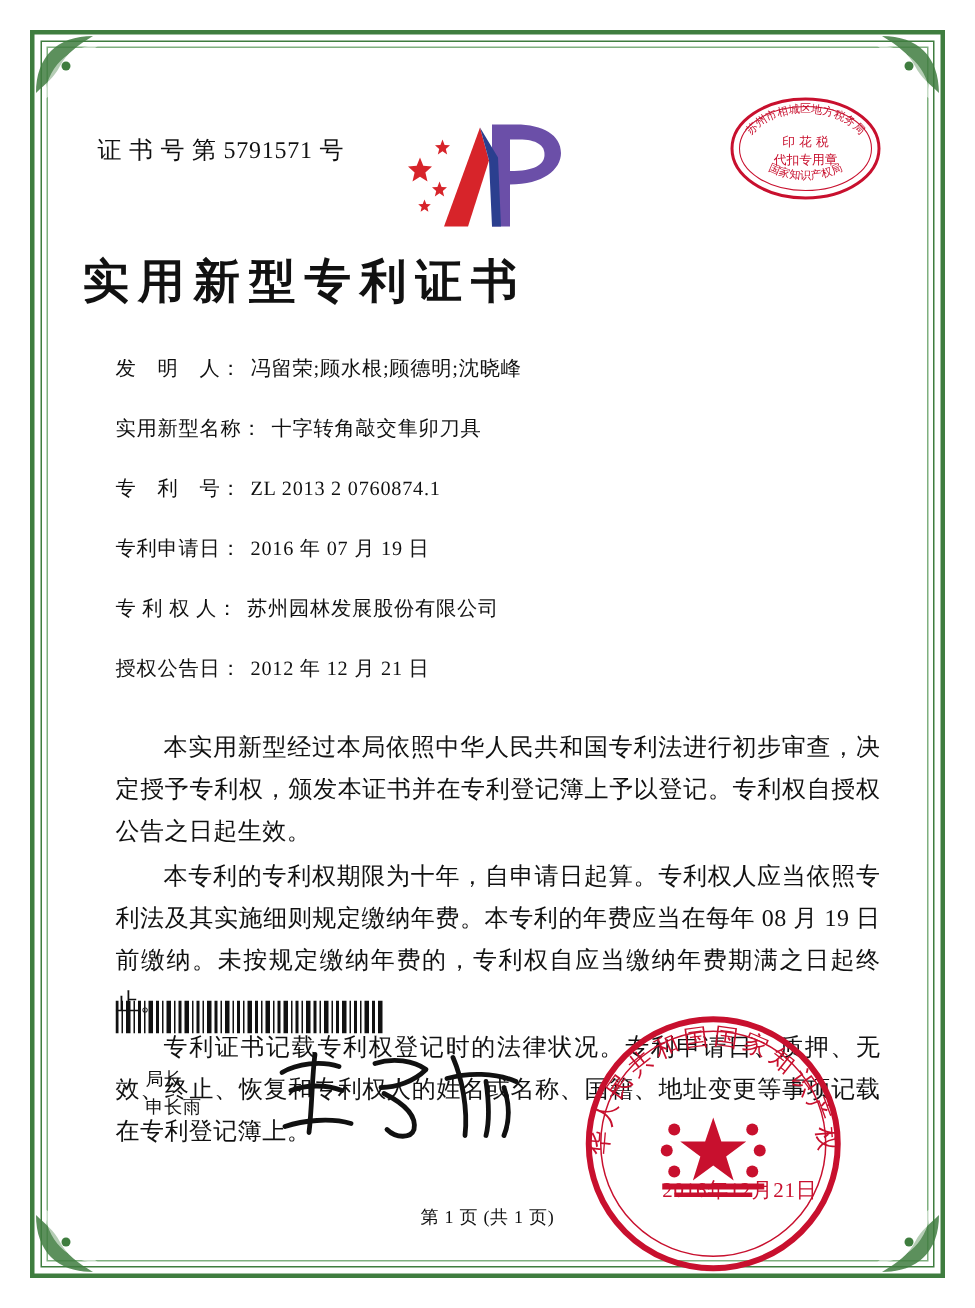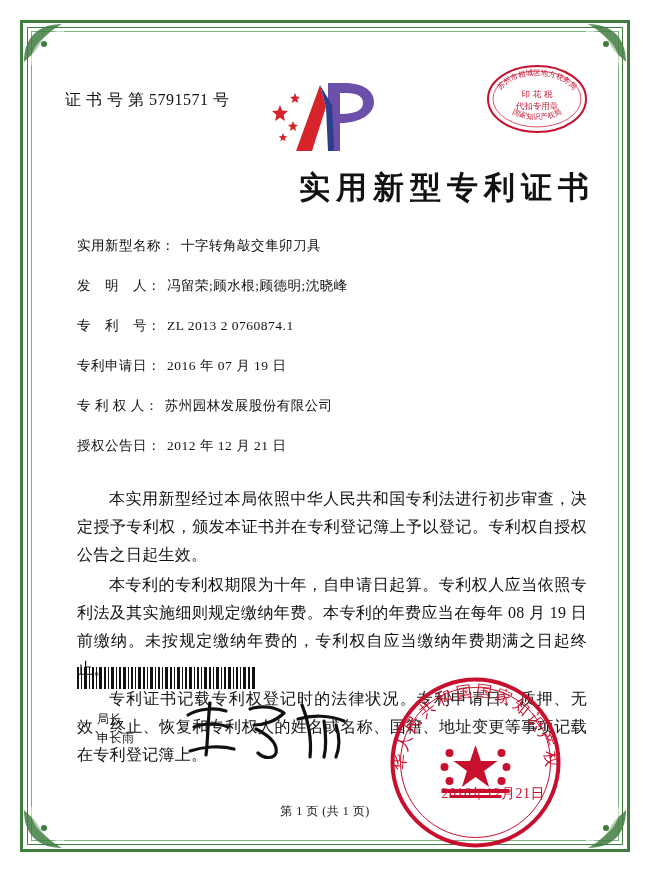--- a/index.html
+++ b/index.html
@@ -93,21 +93,21 @@
     width: 150px;
     height: 80px;
   }
   .emblem svg { display: block; }
 
   .doc-title {
     position: absolute;
     top: 112px;
     left: 0;
     right: 0;
-    text-align: right;
+    text-align: left;
     font-size: 31px;
     font-weight: bold;
     letter-spacing: 6px;
     color: #111;
     font-family: "DejaVu Serif", "Liberation Serif", serif;
   }
 
   .fields {
     position: absolute;
     top: 182px;
@@ -280,26 +280,26 @@
           <polygon points="43,44 44.4,47.6 48,47.9 45.2,50.3 46.1,54 43,51.9 39.9,54 40.8,50.3 38,47.9 41.6,47.6"></polygon>
           <polygon points="33,56 34.2,59 37.2,59.2 34.9,61.2 35.6,64.2 33,62.5 30.4,64.2 31.1,61.2 28.8,59.2 31.8,59"></polygon>
         </g>
       </svg>
     </div>
 
     <div class="doc-title">实用新型专利证书</div>
 
     <div class="fields">
       <div class="field">
+        <span class="label">发　明　人：</span>
+        <span class="value">冯留荣;顾水根;顾德明;沈晓峰</span>
+      </div>
+      <div class="field">
         <span class="label">实用新型名称：</span>
         <span class="value">十字转角敲交隼卯刀具</span>
-      </div>
-      <div class="field">
-        <span class="label">发　明　人：</span>
-        <span class="value">冯留荣;顾水根;顾德明;沈晓峰</span>
       </div>
       <div class="field">
         <span class="label">专　利　号：</span>
         <span class="value">ZL 2013 2 0760874.1</span>
       </div>
       <div class="field">
         <span class="label">专利申请日：</span>
         <span class="value">2016 年 07 月 19 日</span>
       </div>
       <div class="field">

